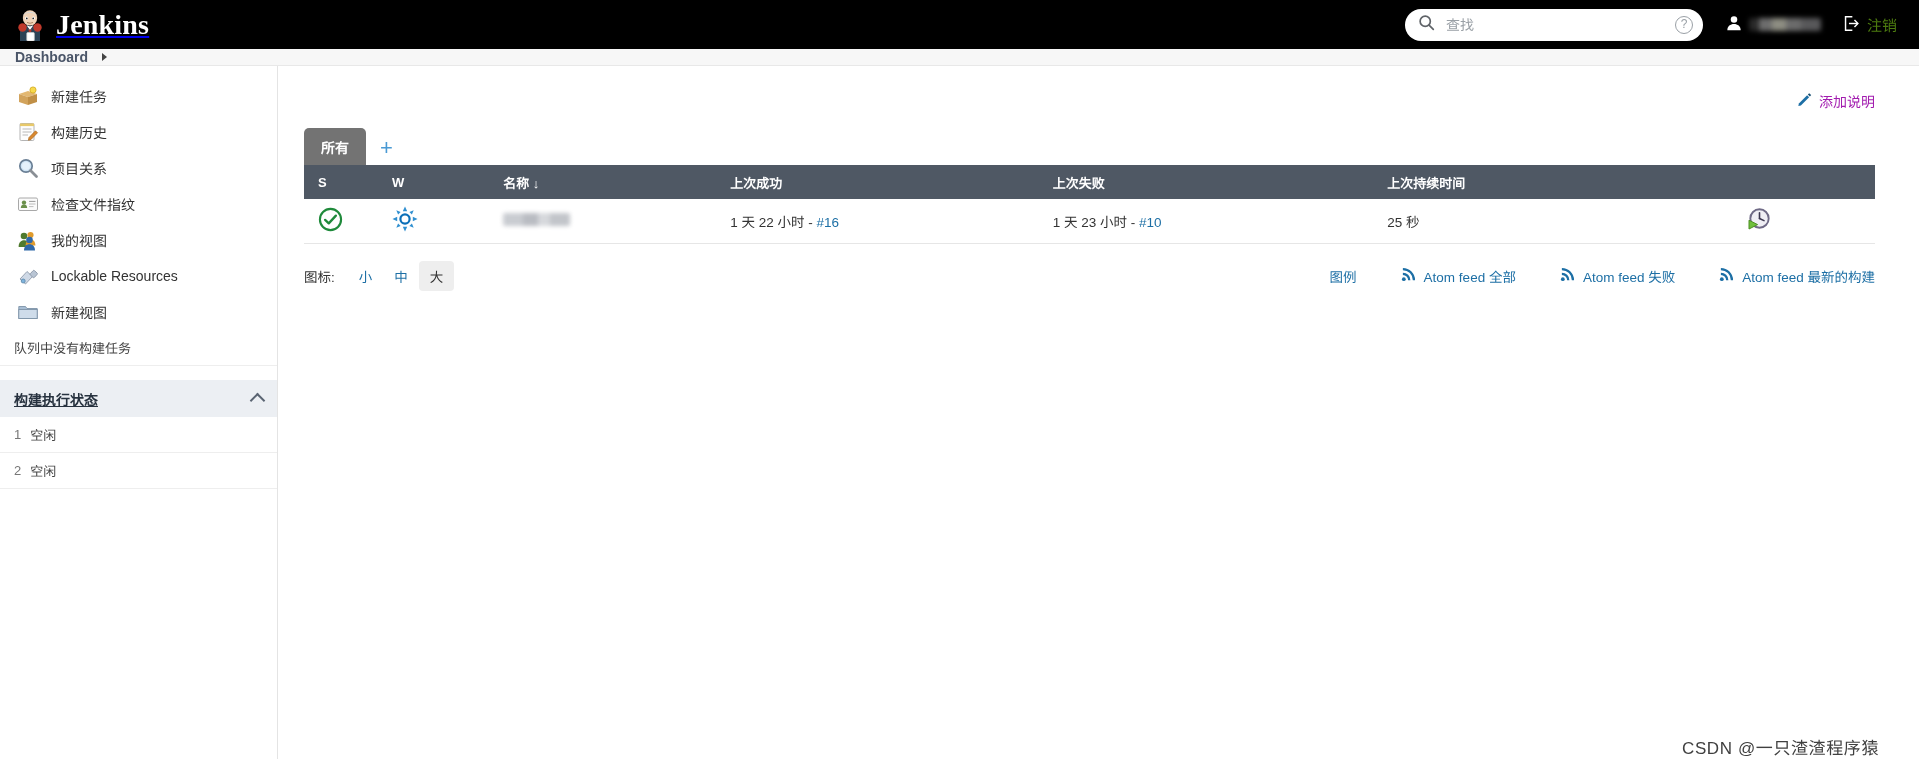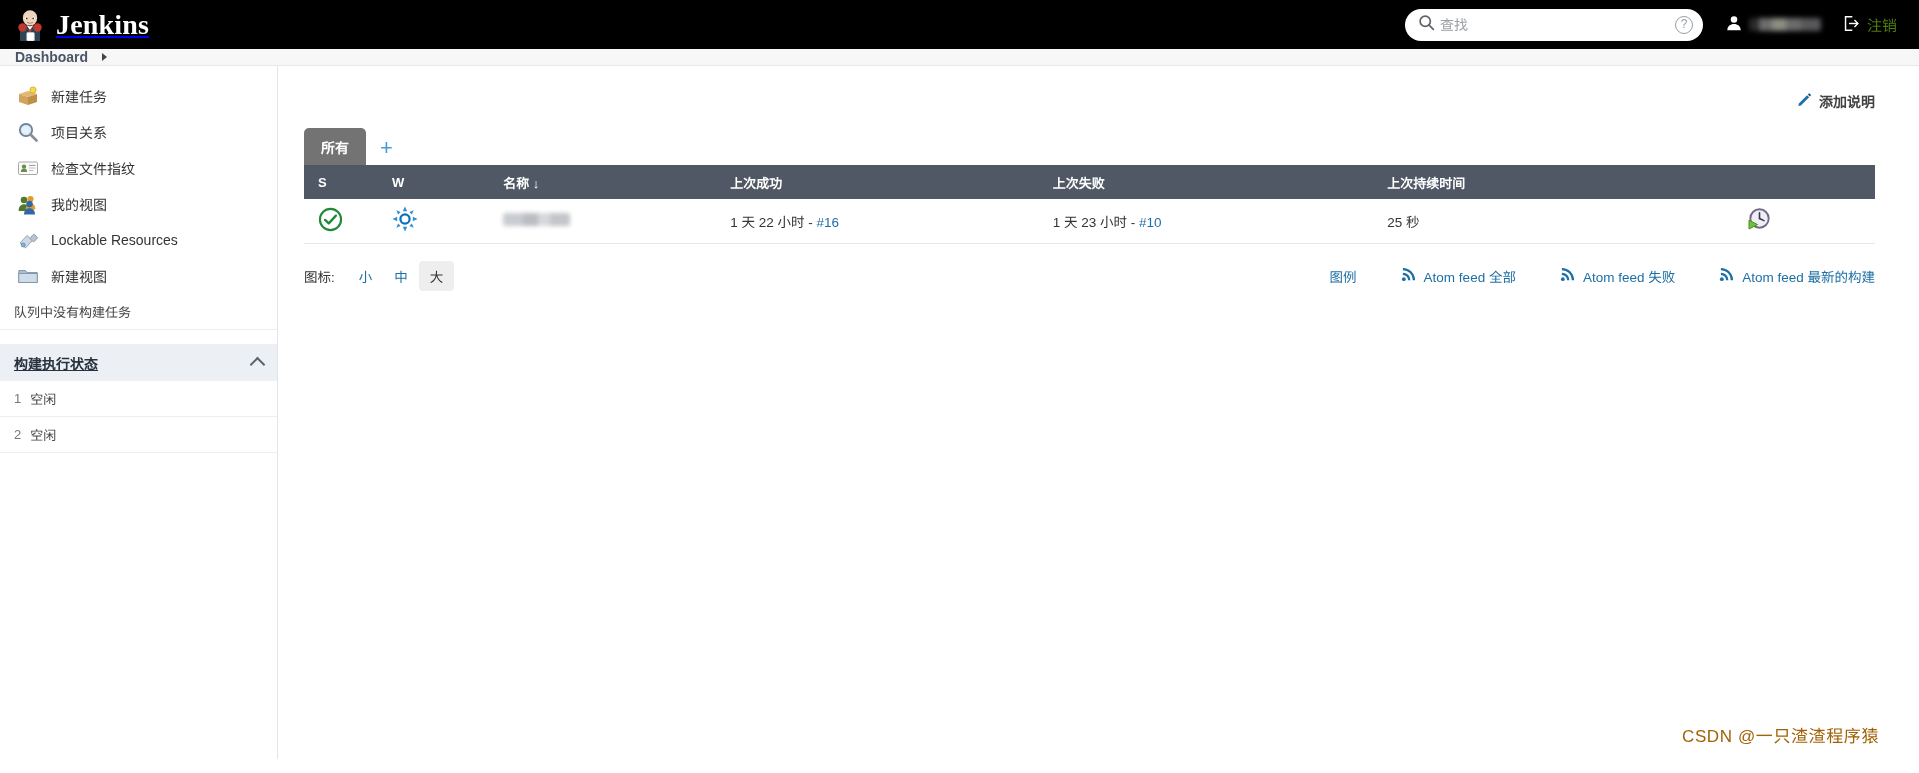--- a/index.html
+++ b/index.html
@@ -37,21 +37,21 @@
     gap: 22px;
   }
   .search-box {
     width: 298px;
     height: 32px;
     background: #fff;
     border-radius: 16px;
     display: flex;
     align-items: center;
     padding: 0 10px 0 13px;
-    gap: 3px;
+    gap: 9px;
   }
   .search-box input {
     flex: 1;
     border: 0;
     outline: none;
     font-size: 14px;
     color: #333;
     font-family: "Liberation Sans", sans-serif;
     background: transparent;
   }
@@ -162,22 +162,22 @@
     color: #444;
     border-bottom: 1px solid #eeeeee;
   }
   .exec-num { color: #777; margin-right: 9px; }
 
   
   .main { flex: 1; position: relative; padding: 22px 44px 0 26px; }
   .desc-row { display: flex; justify-content: flex-end; height: 26px; }
   .add-desc {
     display: flex; align-items: center; gap: 7px;
-    color: #404040; font-size: 14px;
-    text-decoration: none; cursor: pointer; font-weight: bold;
+    color: #a21caf; font-size: 14px;
+    text-decoration: none; cursor: pointer;
   }
 
   .tabs { display: flex; align-items: flex-end; margin-top: 14px; }
   .tab {
     background: #737373;
     color: #fff;
     font-size: 14px;
     font-weight: 700;
     padding: 9px 17px 8px;
     border-radius: 5px 5px 0 0;
@@ -245,22 +245,22 @@
   }
   .size-link.active { color: #333; background: #eeeeee; font-weight: 400; }
   .footer-right { margin-left: auto; display: flex; align-items: flex-start; gap: 44px; }
   .flink {
     display: flex; align-items: center; gap: 8px;
     color: #1d6fa5; font-size: 13.5px;
     text-decoration: none; cursor: pointer;
   }
   .watermark {
     position: absolute;
-    right: 40px; bottom: 12px;
-    color: #a16207;
+    right: 40px; bottom: 0;
+    color: #404040;
     font-size: 17px;
     letter-spacing: .6px;
   }
 </style>
 </head>
 <body>
 
 <div class="topbar">
   <a class="brand" href="#">
     <span class="brand-logo">
@@ -333,20 +333,33 @@
           <path d="M2 9 L11 6 L20 9 L11 12 Z" fill="#e3b872"></path>
           <path d="M2 9 L2 17 L11 20 L11 12 Z" fill="#d2a35c"></path>
           <path d="M20 9 L20 17 L11 20 L11 12 Z" fill="#c08f46"></path>
           <circle cx="16" cy="5" r="3.1" fill="#f7d94c" stroke="#d0a81f" stroke-width=".8"></circle>
         </svg>
       </span>
       <span>新建任务</span>
     </a>
 
 
+    <a class="side-item" href="#">
+      <span class="side-ico">
+        <svg width="22" height="22" viewBox="0 0 22 22">
+          <rect x="3" y="2.5" width="14" height="17" rx="1.2" fill="#fdfdfd" stroke="#b4b4b4" stroke-width="1"></rect>
+          <rect x="3" y="2.5" width="14" height="2.6" fill="#e8c96a"></rect>
+          <line x1="5.5" y1="8" x2="14.5" y2="8" stroke="#b9b9b9" stroke-width="1"></line>
+          <line x1="5.5" y1="11" x2="14.5" y2="11" stroke="#b9b9b9" stroke-width="1"></line>
+          <line x1="5.5" y1="14" x2="11" y2="14" stroke="#b9b9b9" stroke-width="1"></line>
+          <path d="M12 16.5 L18.5 9.8 L20.5 11.8 L14 18.5 L11.4 19.2 Z" fill="#d9882f" stroke="#a8661d" stroke-width=".7"></path>
+        </svg>
+      </span>
+      <span>构建历史</span>
+    </a>
 
     <a class="side-item" href="#">
       <span class="side-ico">
         <svg width="22" height="22" viewBox="0 0 22 22">
           <circle cx="9" cy="9" r="6.2" fill="#cfe4f5" stroke="#6a7f95" stroke-width="1.7"></circle>
           <circle cx="9" cy="9" r="4" fill="#eaf4fc" opacity=".8"></circle>
           <line x1="13.5" y1="13.5" x2="19.5" y2="19.5" stroke="#8a8f95" stroke-width="2.8" stroke-linecap="round"></line>
         </svg>
       </span>
       <span>项目关系</span>

